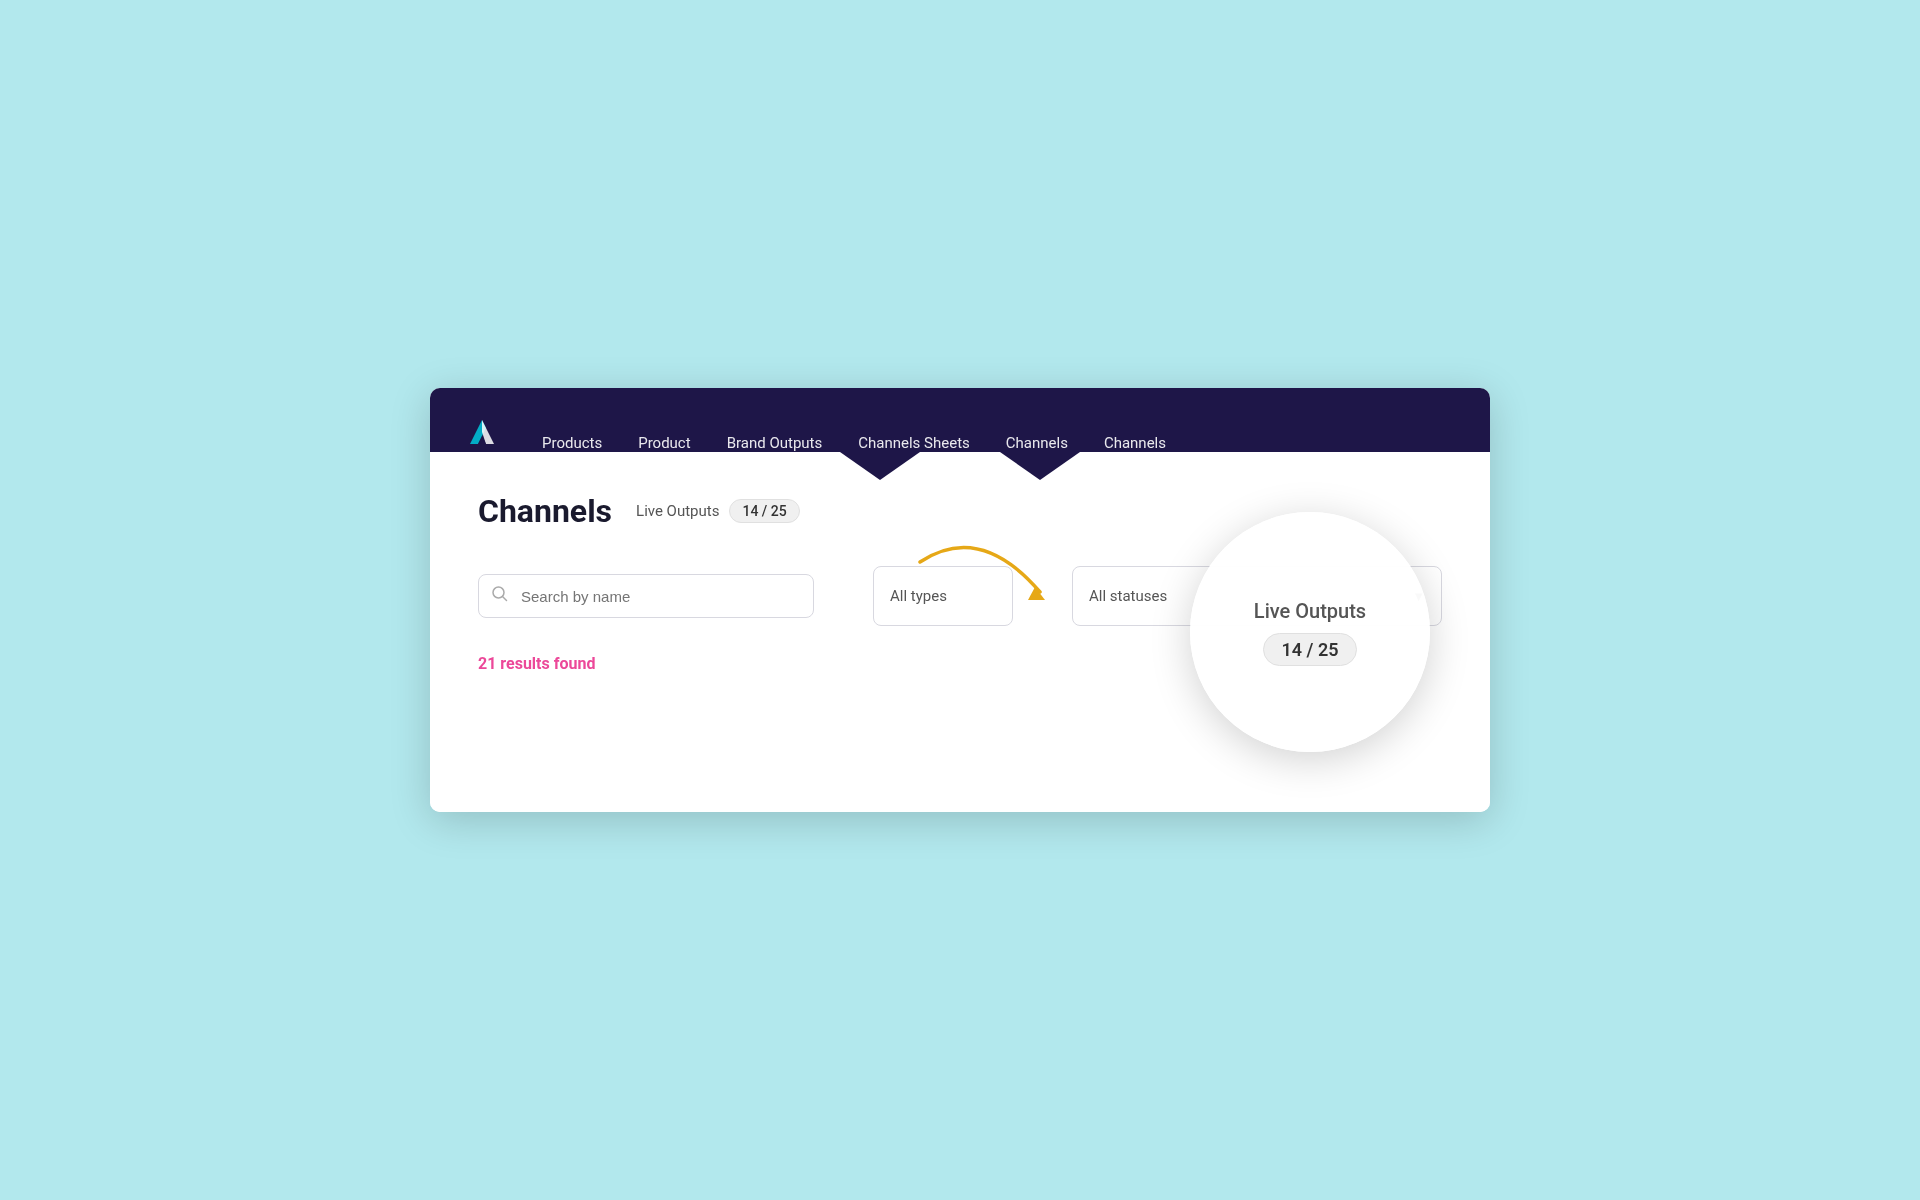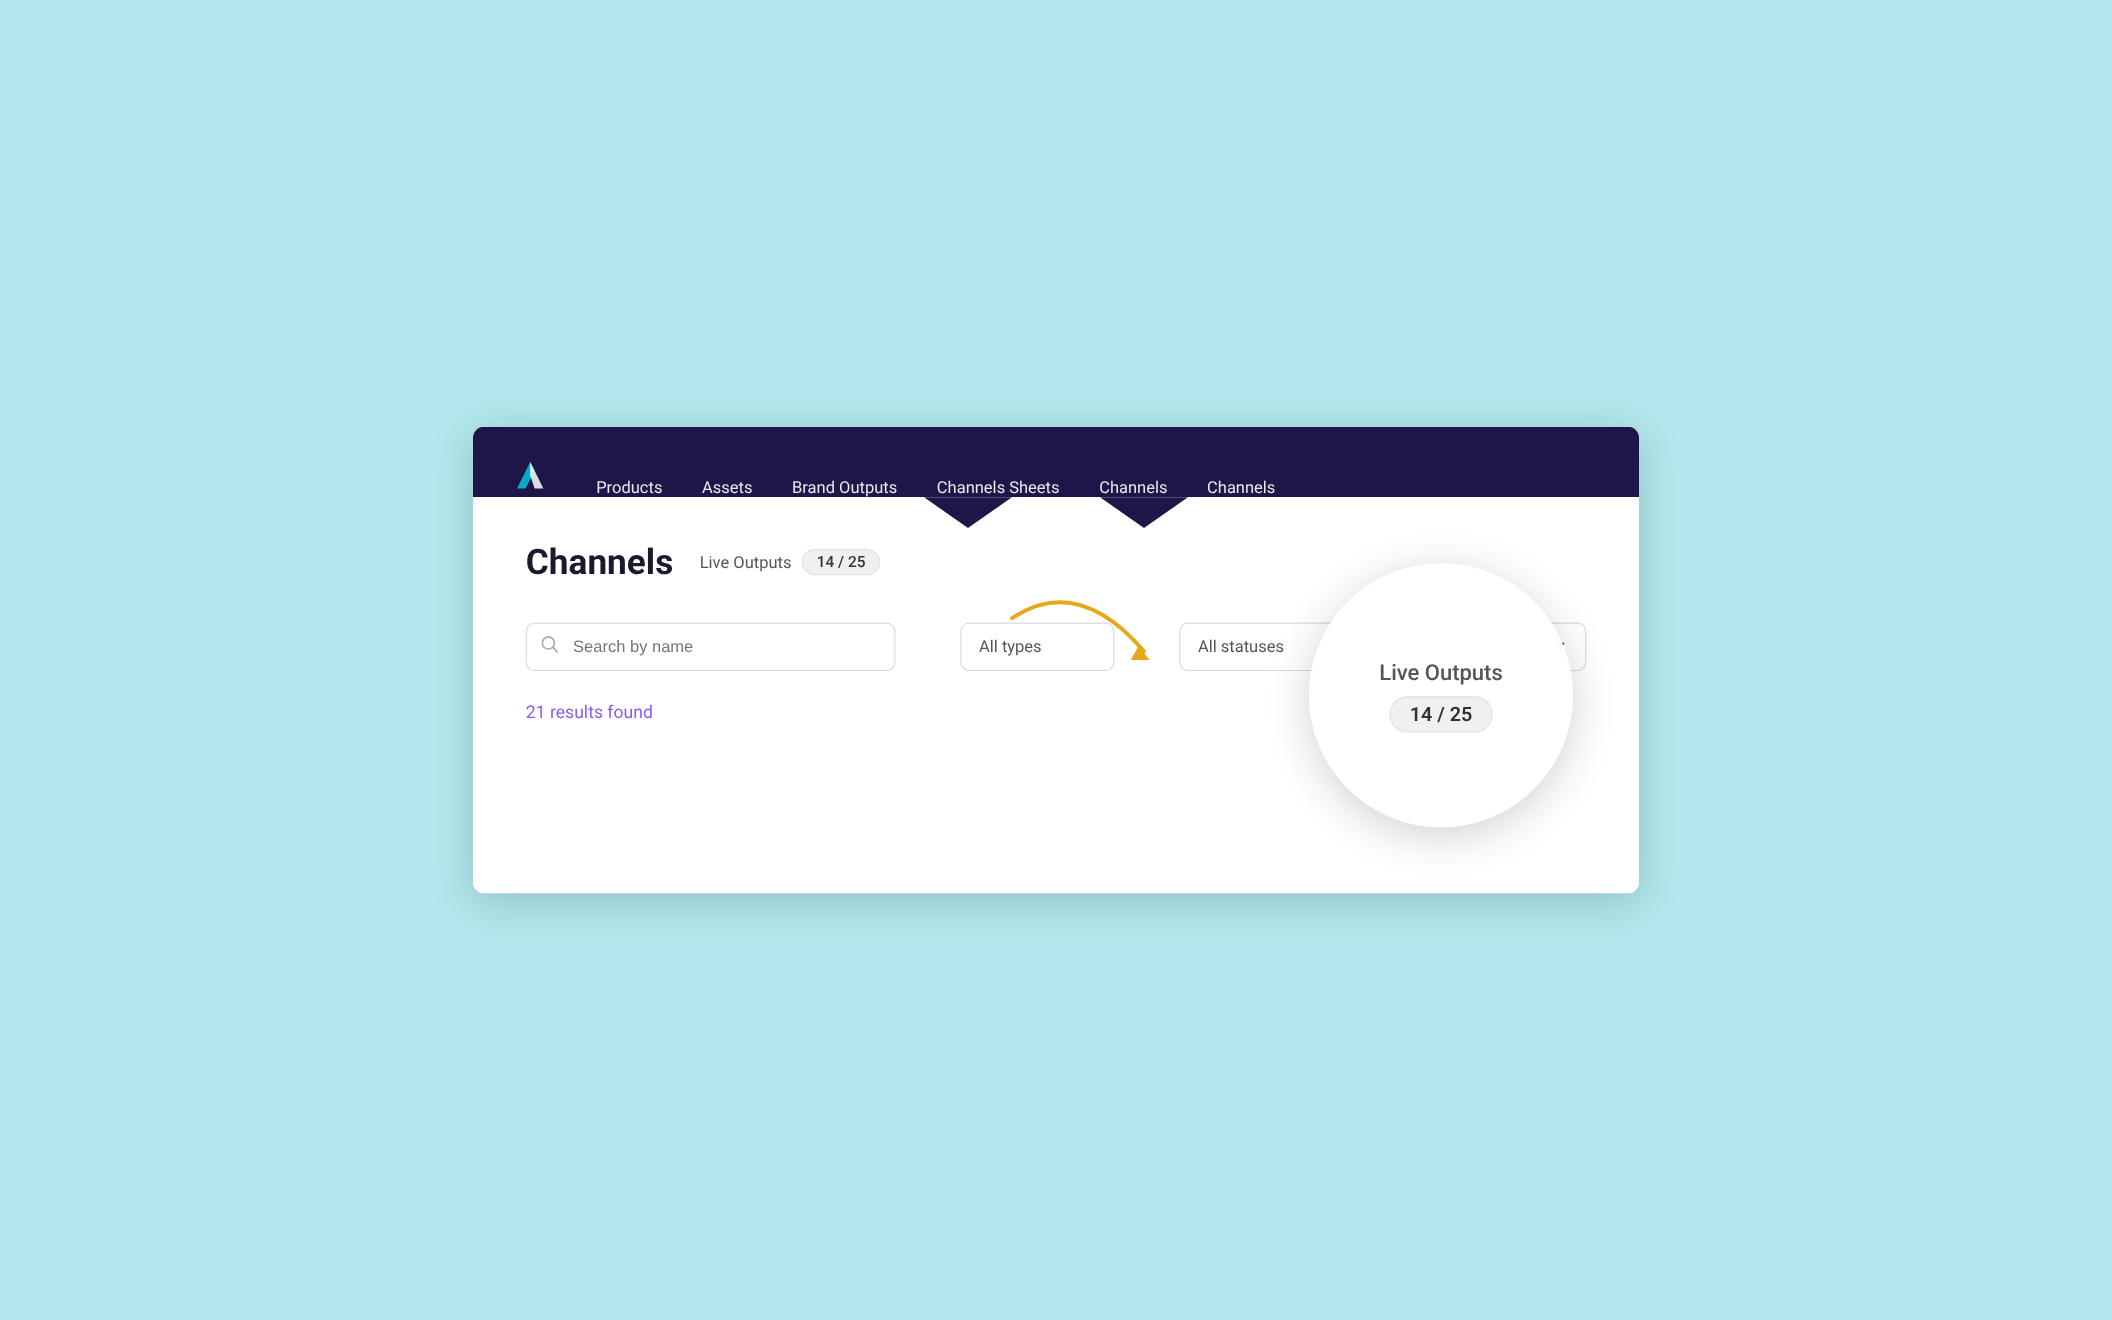--- a/index.html
+++ b/index.html
@@ -126,21 +126,21 @@
       border: 1.5px solid #d8d8e0;
       border-radius: 8px;
       padding: 0 16px 0 42px;
       font-size: 15px;
       color: #888;
       outline: none;
       background: #fff;
     }
 
     .filter-dropdown {
-      height: 44px;
+      height: 60px;
       border: 1.5px solid #d8d8e0;
       border-radius: 8px;
       padding: 16px 16px;
       font-size: 15px;
       color: #555;
       background: #fff;
       display: flex;
       align-items: center;
       gap: 8px;
       cursor: pointer;
@@ -155,22 +155,22 @@
     }
 
     .chevron-icon {
       font-size: 13px;
       color: #555;
     }
 
     
     .results-text {
       font-size: 16px;
-      font-weight: 400;
-      color: #8b5cf6;
+      font-weight: 700;
+      color: #ec4899;
     }
 
     
     .tooltip-circle {
       position: absolute;
       width: 240px;
       height: 240px;
       border-radius: 50%;
       background: rgba(255,255,255,0.97);
       box-shadow: 0 8px 40px rgba(0,0,0,0.18);
@@ -221,21 +221,21 @@
       <svg viewBox="0 0 40 40" xmlns="http://www.w3.org/2000/svg">
 
         <polygon points="8,32 20,8 24,16 16,32" fill="#00bcd4" opacity="0.9"></polygon>
         <polygon points="20,8 32,32 24,32 20,20" fill="#ffffff" opacity="0.85"></polygon>
         <polygon points="16,32 24,32 20,24" fill="#1e1648" opacity="0.7"></polygon>
       </svg>
     </div>
 
     <div class="nav-items">
       <span class="nav-item">Products</span>
-      <span class="nav-item">Assets</span>
+      <span class="nav-item">Product</span>
       <span class="nav-item">Brand Outputs</span>
       <span class="nav-item">Channels Sheets</span>
       <span class="nav-item">Channels</span>
       <span class="nav-item">Channels</span>
     </div>
   </nav>
 
   <div class="main-content">
 
     <div class="page-header">

